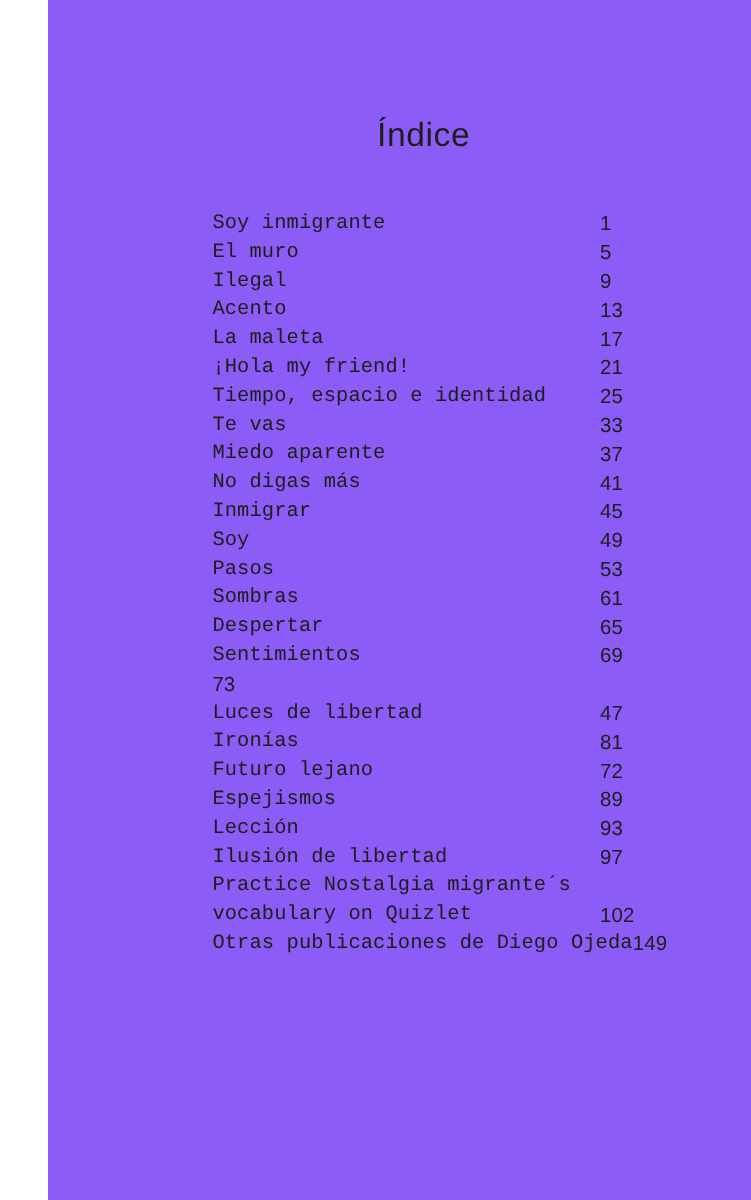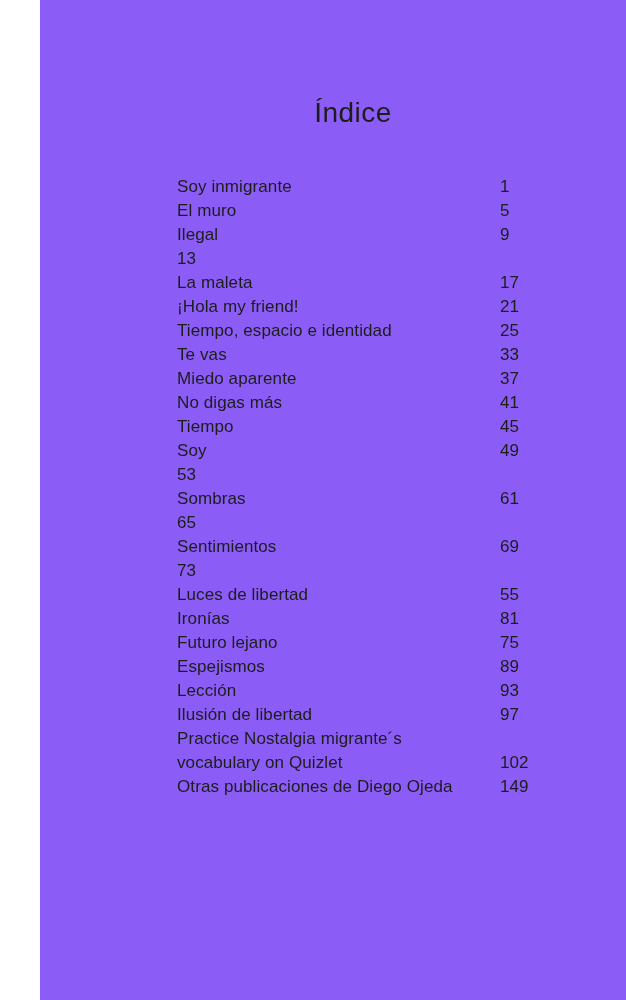--- a/index.html
+++ b/index.html
@@ -39,20 +39,21 @@
     height: 24px;
     line-height: 24px;
     font-size: 17px;
     font-weight: 400;
     letter-spacing: 0.1px;
   }
   .toc-label {
     flex: 0 0 323px;
     white-space: nowrap;
     overflow: visible;
+    font-family: Liberation Mono, monospace;
   }
   .toc-page {
     flex: 1;
     text-align: left;
     white-space: nowrap;
   }
 </style>
 </head>
 <body>
 
@@ -68,20 +69,21 @@
     </div>
     <div class="toc-row">
       <span class="toc-label">El muro</span>
       <span class="toc-page">5</span>
     </div>
     <div class="toc-row">
       <span class="toc-label">Ilegal</span>
       <span class="toc-page">9</span>
     </div>
     <div class="toc-row">
+      <span class="toc-label">Acento</span>
       <span class="toc-page">13</span>
     </div>
     <div class="toc-row">
       <span class="toc-label">La maleta</span>
       <span class="toc-page">17</span>
     </div>
     <div class="toc-row">
       <span class="toc-label">¡Hola my friend!</span>
       <span class="toc-page">21</span>
     </div>
@@ -95,55 +97,57 @@
     </div>
     <div class="toc-row">
       <span class="toc-label">Miedo aparente</span>
       <span class="toc-page">37</span>
     </div>
     <div class="toc-row">
       <span class="toc-label">No digas más</span>
       <span class="toc-page">41</span>
     </div>
     <div class="toc-row">
-      <span class="toc-label">Tiempo</span>
+      <span class="toc-label">Inmigrar</span>
       <span class="toc-page">45</span>
     </div>
     <div class="toc-row">
       <span class="toc-label">Soy</span>
       <span class="toc-page">49</span>
     </div>
     <div class="toc-row">
+      <span class="toc-label">Pasos</span>
       <span class="toc-page">53</span>
     </div>
     <div class="toc-row">
       <span class="toc-label">Sombras</span>
       <span class="toc-page">61</span>
     </div>
     <div class="toc-row">
+      <span class="toc-label">Despertar</span>
       <span class="toc-page">65</span>
     </div>
     <div class="toc-row">
       <span class="toc-label">Sentimientos</span>
       <span class="toc-page">69</span>
     </div>
     <div class="toc-row">
       <span class="toc-page">73</span>
     </div>
     <div class="toc-row">
       <span class="toc-label">Luces de libertad</span>
-      <span class="toc-page">55</span>
+      <span class="toc-page">47</span>
     </div>
     <div class="toc-row">
       <span class="toc-label">Ironías</span>
       <span class="toc-page">81</span>
     </div>
     <div class="toc-row">
       <span class="toc-label">Futuro lejano</span>
-      <span class="toc-page">75</span>
+      <span class="toc-page">72</span>
     </div>
     <div class="toc-row">
       <span class="toc-label">Espejismos</span>
       <span class="toc-page">89</span>
     </div>
     <div class="toc-row">
       <span class="toc-label">Lección</span>
       <span class="toc-page">93</span>
     </div>
     <div class="toc-row">

